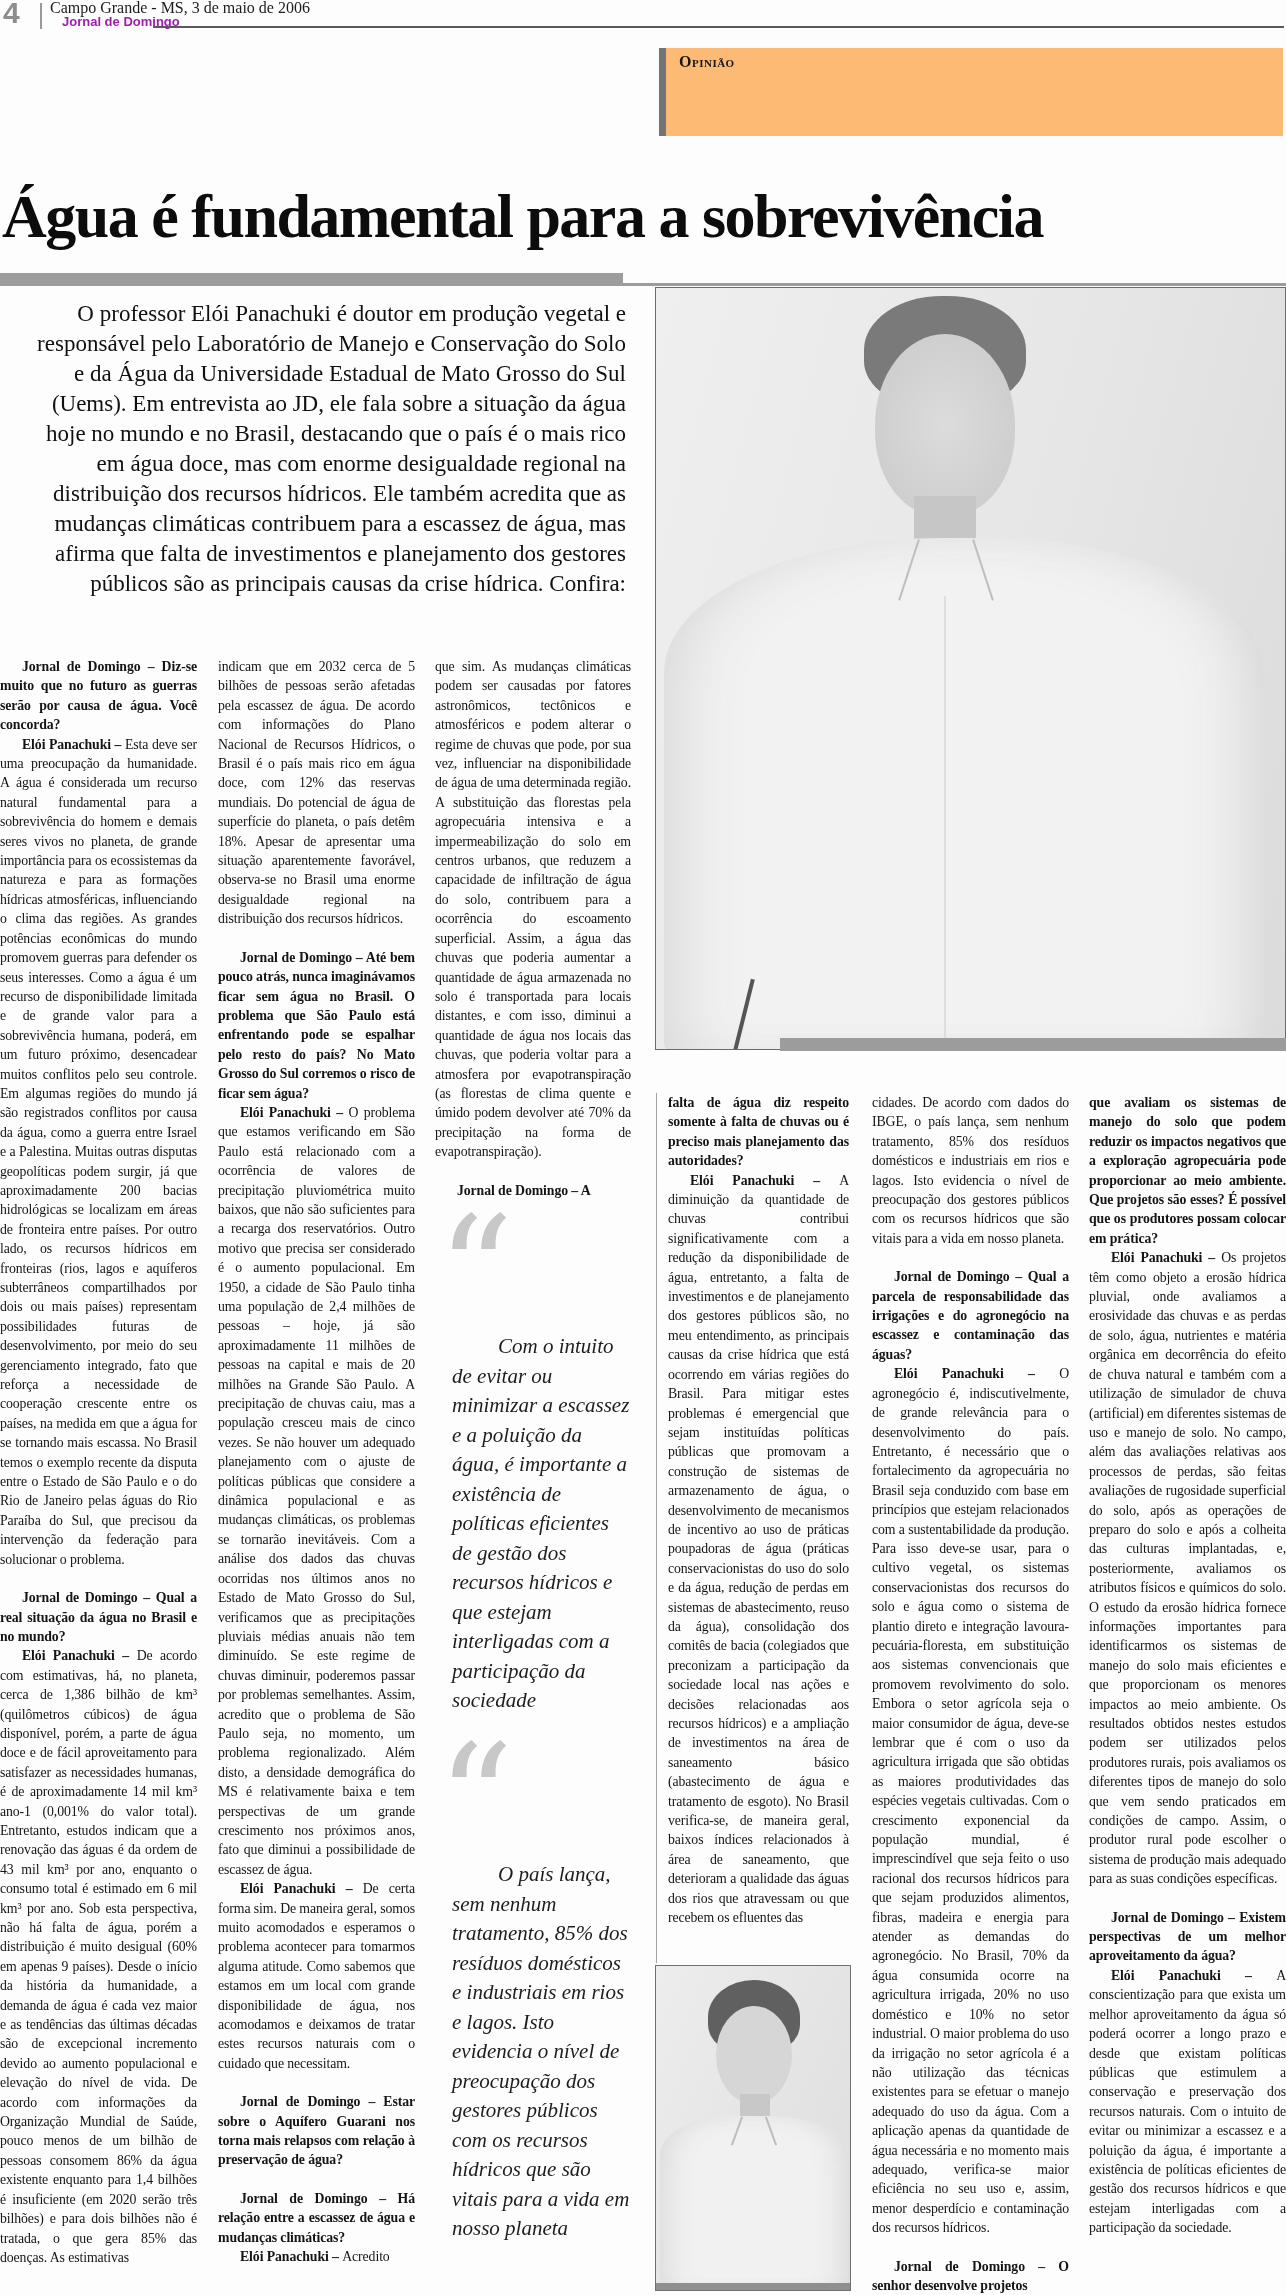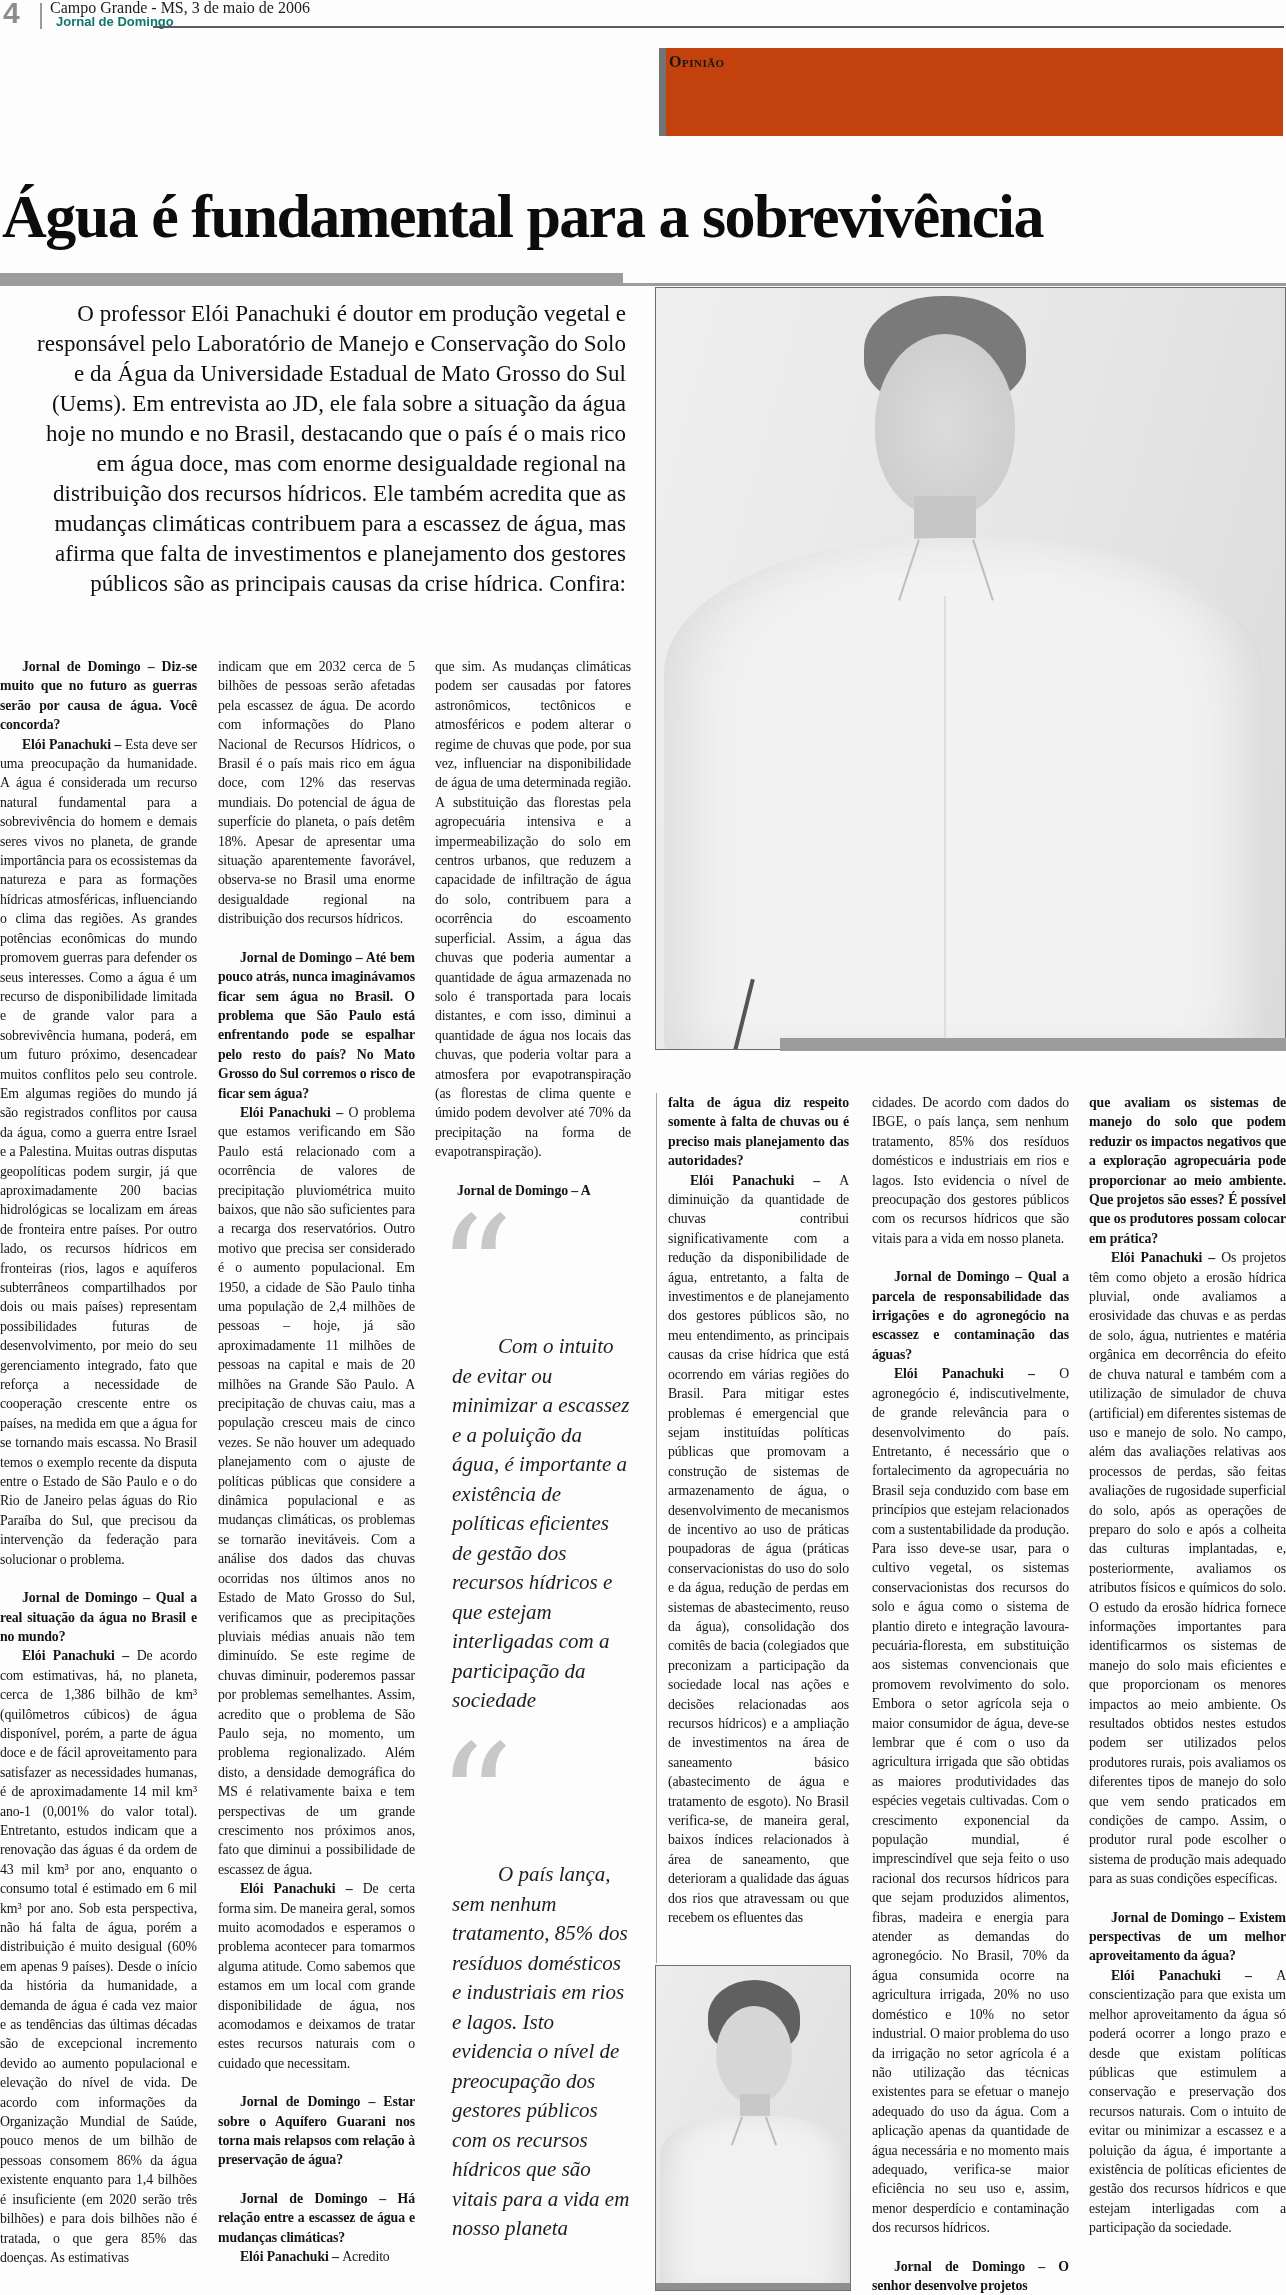--- a/index.html
+++ b/index.html
@@ -3,26 +3,26 @@
 <meta charset="utf-8">
 <style>
   html,body{margin:0;padding:0;background:#ffffff;}
   #page{position:relative;width:1286px;height:2295px;background:#fdfdfd;overflow:hidden;
         font-family:"Liberation Serif","DejaVu Serif",serif;color:#161616;}
 
   
   .hdr-num{position:absolute;left:3px;top:-4px;font:bold 30px "Liberation Sans","DejaVu Sans",sans-serif;color:#8d8d8d;}
   .hdr-vrule{position:absolute;left:40px;top:3px;width:2px;height:26px;background:#9a9a9a;}
   .hdr-date{position:absolute;left:50px;top:-1px;font-size:16px;color:#1c1c1c;white-space:nowrap;}
-  .hdr-pub{position:absolute;left:56px;top:14px;font:bold 13px "Liberation Sans","DejaVu Sans",sans-serif;color:#0f766e;white-space:nowrap;text-align:center;}
+  .hdr-pub{position:absolute;left:62px;top:14px;font:bold 13px "Liberation Sans","DejaVu Sans",sans-serif;color:#a21caf;white-space:nowrap;text-align:center;}
   .hdr-rule{position:absolute;left:153px;top:26px;width:1131px;height:2px;background:#5a5a5a;}
 
   
-  .opinion{position:absolute;left:659px;top:48px;width:624px;height:88px;background:#c2410c;
-           border-left:7px solid #747474;box-sizing:border-box;padding:5px 0 0 3px;}
+  .opinion{position:absolute;left:659px;top:48px;width:624px;height:88px;background:#fdba74;
+           border-left:7px solid #747474;box-sizing:border-box;padding:5px 0 0 13px;}
   .op-kicker{font-variant:small-caps;font-weight:bold;font-size:16px;line-height:17px;letter-spacing:.5px;}
   .op-author{font-weight:bold;font-size:26px;line-height:29px;}
   .op-role{font-size:18px;line-height:21px;}
 
   
   .headline{position:absolute;left:2px;top:138px;width:1284px;font-weight:bold;font-size:62px;line-height:72px;
             letter-spacing:-1.5px;color:#0c0c0c;white-space:nowrap;}
   .bar{position:absolute;left:0;top:273px;width:623px;height:13px;background:#9c9c9c;}
   .bar-thin{position:absolute;left:623px;top:283px;width:663px;height:3px;background:#9c9c9c;}
   .intro{position:absolute;left:28px;top:299px;width:598px;text-align:right;

